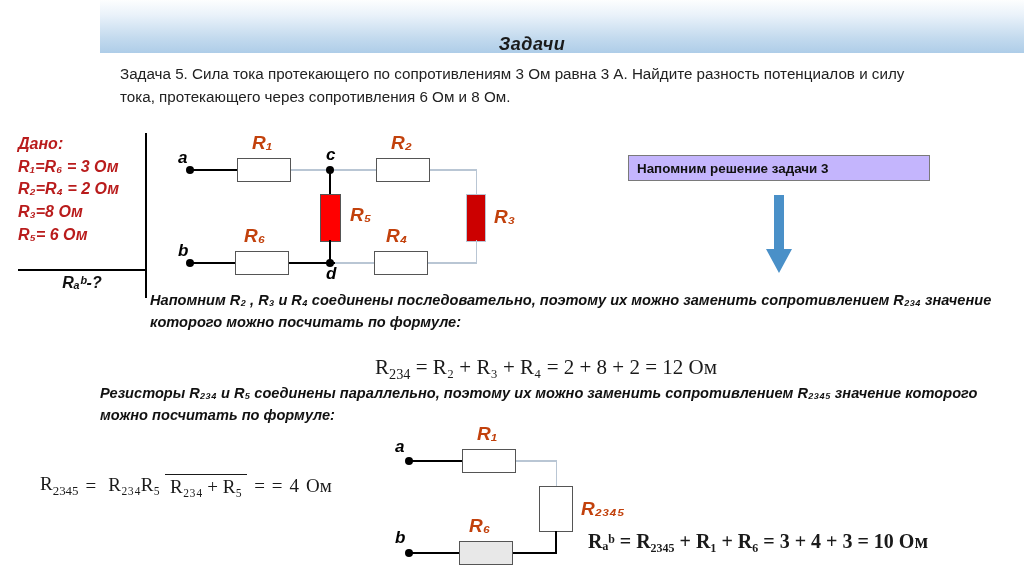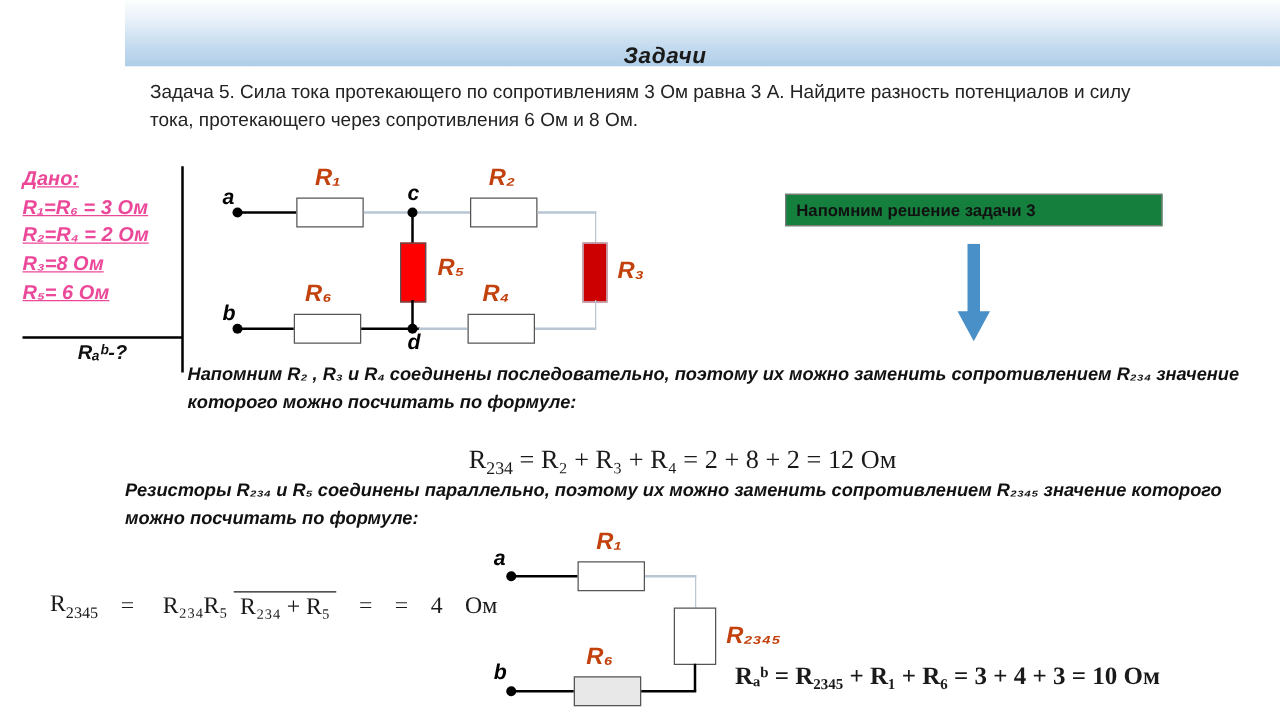--- a/index.html
+++ b/index.html
@@ -30,22 +30,21 @@
   
   #problem-statement {
     position:absolute; left:120px; top:62px; width:790px;
     font-size:15.2px; line-height:1.52; color:#222;
   }
 
   
   #given-block {
     position:absolute; left:18px; top:133px; width:130px;
     font-style:italic; font-weight:bold; font-size:16px; line-height:1.42;
-    color:#ec4899;
-    text-decoration:underline;
+    color:#b91c1c;
   }
   #given-block .gline { white-space:nowrap; }
   #given-rule {
     position:absolute; left:18px; top:269px; width:128px; height:0;
     border-top:2px solid #000;
   }
   #given-find {
     position:absolute; left:18px; top:274px; width:128px;
     text-align:center; font-style:italic; font-weight:bold; font-size:16px;
   }
@@ -63,42 +62,42 @@
   .resbox.light { border-color:#b9c6d4; }
   .reslabel { position:absolute; font-style:italic; font-weight:bold; font-size:19px; color:#c2410c; }
   .nodelabel { position:absolute; font-style:italic; font-weight:bold; font-size:17px; color:#000; }
 
   
   #circuit-top { position:absolute; left:160px; top:130px; width:380px; height:165px; }
 
   
   #recall-box {
     position:absolute; left:628px; top:155px; width:302px; height:26px;
-    border:1.2px solid #7a7a7a; background:#15803d;
+    border:1.2px solid #7a7a7a; background:#c4b5fd;
     display:flex; align-items:center; padding-left:8px;
     font-size:13.4px; font-weight:bold; color:#111;
   }
   #down-arrow { position:absolute; left:766px; top:195px; width:26px; height:78px; }
 
   
   .prose {
     position:absolute; font-style:italic; font-weight:bold;
     font-size:14.6px; line-height:1.5; color:#111;
   }
   #prose-series { left:150px; top:290px; width:860px; }
   #prose-parallel { left:100px; top:383px; width:890px; }
 
   
   .math { position:absolute; font-family:"Liberation Serif", serif; color:#1a1a1a; }
   #eq-r234 { left:375px; top:355px; font-size:21px; white-space:nowrap; }
   #eq-rab  { left:588px; top:530px; font-size:20px; font-weight:bold; white-space:nowrap; }
   .unit { font-family:"Liberation Serif", serif; font-style:normal; }
 
   
-  #eq-r2345 { left:40px; top:473px; font-size:19px; display:flex; align-items:center; gap:18px; }
+  #eq-r2345 { left:40px; top:473px; font-size:19px; display:flex; align-items:center; gap:7px; }
   .frac { display:inline-flex; flex-direction:row; align-items:center; vertical-align:middle; }
   .frac .num { padding:0 5px 1px; }
   .frac .den { padding:1px 5px 0; border-top:1.4px solid #1a1a1a; }
 
   
   #circuit-bottom { position:absolute; left:385px; top:428px; width:260px; height:146px; }
 </style>
 </head>
 <body>
 

